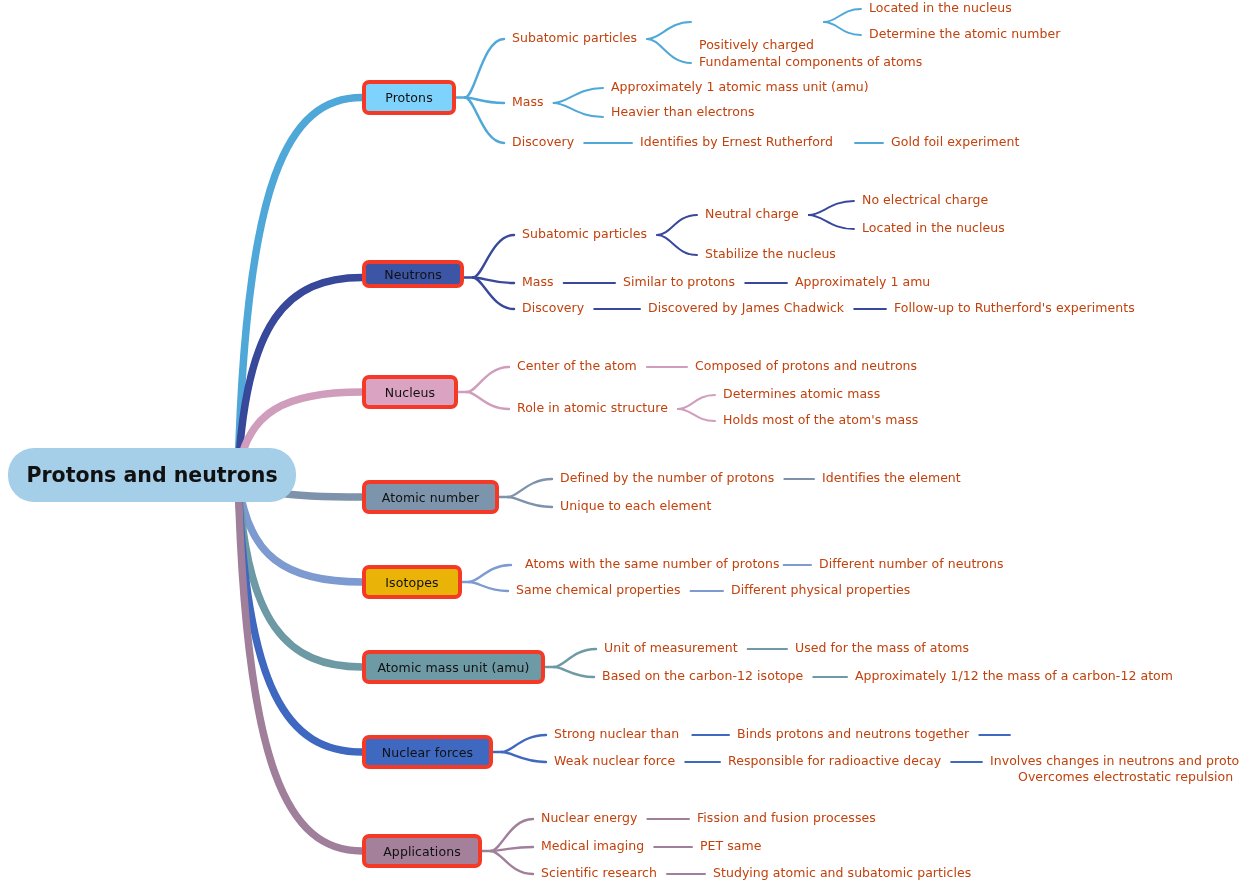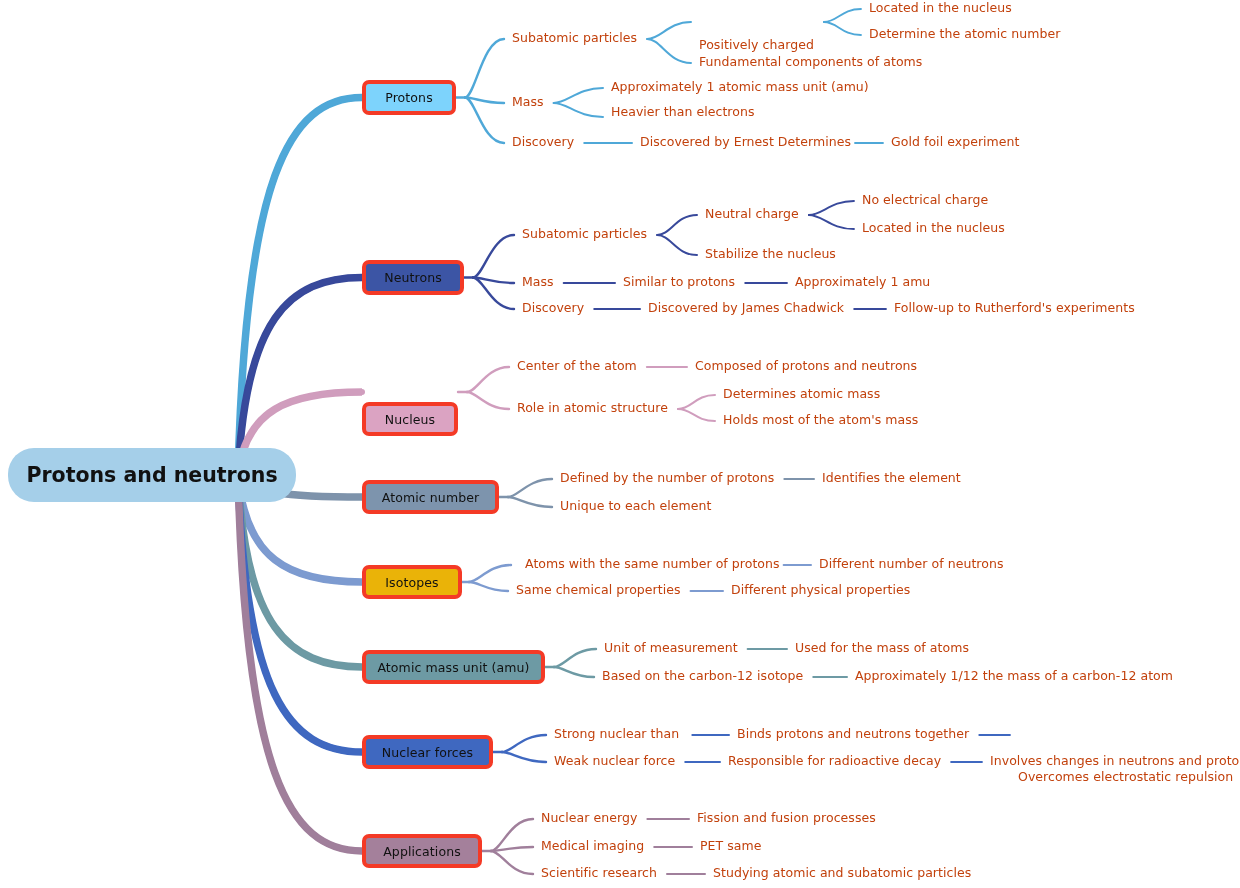--- a/index.html
+++ b/index.html
@@ -135,24 +135,24 @@
       <path d="M 654.1875 847 L 692 847" fill="none" stroke="#a07f9b" stroke-width="2" stroke-linecap="round"></path>
       <path d="M 667.015625 874 L 705 874" fill="none" stroke="#a07f9b" stroke-width="2" stroke-linecap="round"></path>
     </svg>
   <div id="nodes-layer">
       <div class="root" style="left: 8px; top: 448px; width: 288px; height: 54px; background: rgb(165, 207, 233);">
         <span>Protons and neutrons</span>
       </div>
       <div class="node" style="left: 362px; top: 80px; width: 94px; height: 35px; background: #7dd3fc; border-color: rgb(244, 58, 38);">
         <span>Protons</span>
       </div>
-      <div class="node" style="left: 362px; top: 260px; width: 102px; height: 35px; background: rgb(60, 85, 165); border-color: rgb(244, 58, 38);">
+      <div class="node" style="left: 362px; top: 260px; width: 102px; height: 28px; background: rgb(60, 85, 165); border-color: rgb(244, 58, 38);">
         <span>Neutrons</span>
       </div>
-      <div class="node" style="left: 362px; top: 375px; width: 96px; height: 34px; background: rgb(219, 163, 194); border-color: rgb(244, 58, 38); margin-top: 27px;">
+      <div class="node" style="left: 362px; top: 375px; width: 96px; height: 34px; background: rgb(219, 163, 194); border-color: rgb(244, 58, 38);">
         <span>Nucleus</span>
       </div>
       <div class="node" style="left: 362px; top: 480px; width: 137px; height: 34px; background: rgb(125, 148, 173); border-color: rgb(244, 58, 38);">
         <span>Atomic number</span>
       </div>
       <div class="node" style="left: 362px; top: 565px; width: 100px; height: 34px; background: #eab308; border-color: rgb(244, 58, 38);">
         <span>Isotopes</span>
       </div>
       <div class="node" style="left: 362px; top: 650px; width: 183px; height: 34px; background: rgb(109, 154, 164); border-color: rgb(244, 58, 38);">
         <span>Atomic mass unit (amu)</span>
@@ -167,21 +167,21 @@
   <div id="labels-layer">
       <div class="lab" style="left: 512px; top: 32px;">Subatomic particles</div>
       <div class="lab" style="left: 699px; top: 26px; margin-top: 13px;">Positively charged</div>
       <div class="lab" style="left: 869px; top: 2px;">Located in the nucleus</div>
       <div class="lab" style="left: 869px; top: 28px;">Determine the atomic number</div>
       <div class="lab" style="left: 699px; top: 56px;">Fundamental components of atoms</div>
       <div class="lab" style="left: 512px; top: 96px;">Mass</div>
       <div class="lab" style="left: 611px; top: 81px;">Approximately 1 atomic mass unit (amu)</div>
       <div class="lab" style="left: 611px; top: 94px; margin-top: 12px;">Heavier than electrons</div>
       <div class="lab" style="left: 512px; top: 136px;">Discovery</div>
-      <div class="lab" style="left: 640px; top: 136px;">Discovered by Ernest Determines</div>
+      <div class="lab" style="left: 640px; top: 136px;">Identifies by Ernest Rutherford</div>
       <div class="lab" style="left: 891px; top: 136px;">Gold foil experiment</div>
       <div class="lab" style="left: 522px; top: 228px;">Subatomic particles</div>
       <div class="lab" style="left: 705px; top: 208px;">Neutral charge</div>
       <div class="lab" style="left: 862px; top: 194px;">No electrical charge</div>
       <div class="lab" style="left: 862px; top: 222px;">Located in the nucleus</div>
       <div class="lab" style="left: 705px; top: 248px;">Stabilize the nucleus</div>
       <div class="lab" style="left: 522px; top: 276px;">Mass</div>
       <div class="lab" style="left: 623px; top: 276px;">Similar to protons</div>
       <div class="lab" style="left: 795px; top: 276px;">Approximately 1 amu</div>
       <div class="lab" style="left: 522px; top: 302px;">Discovery</div>

